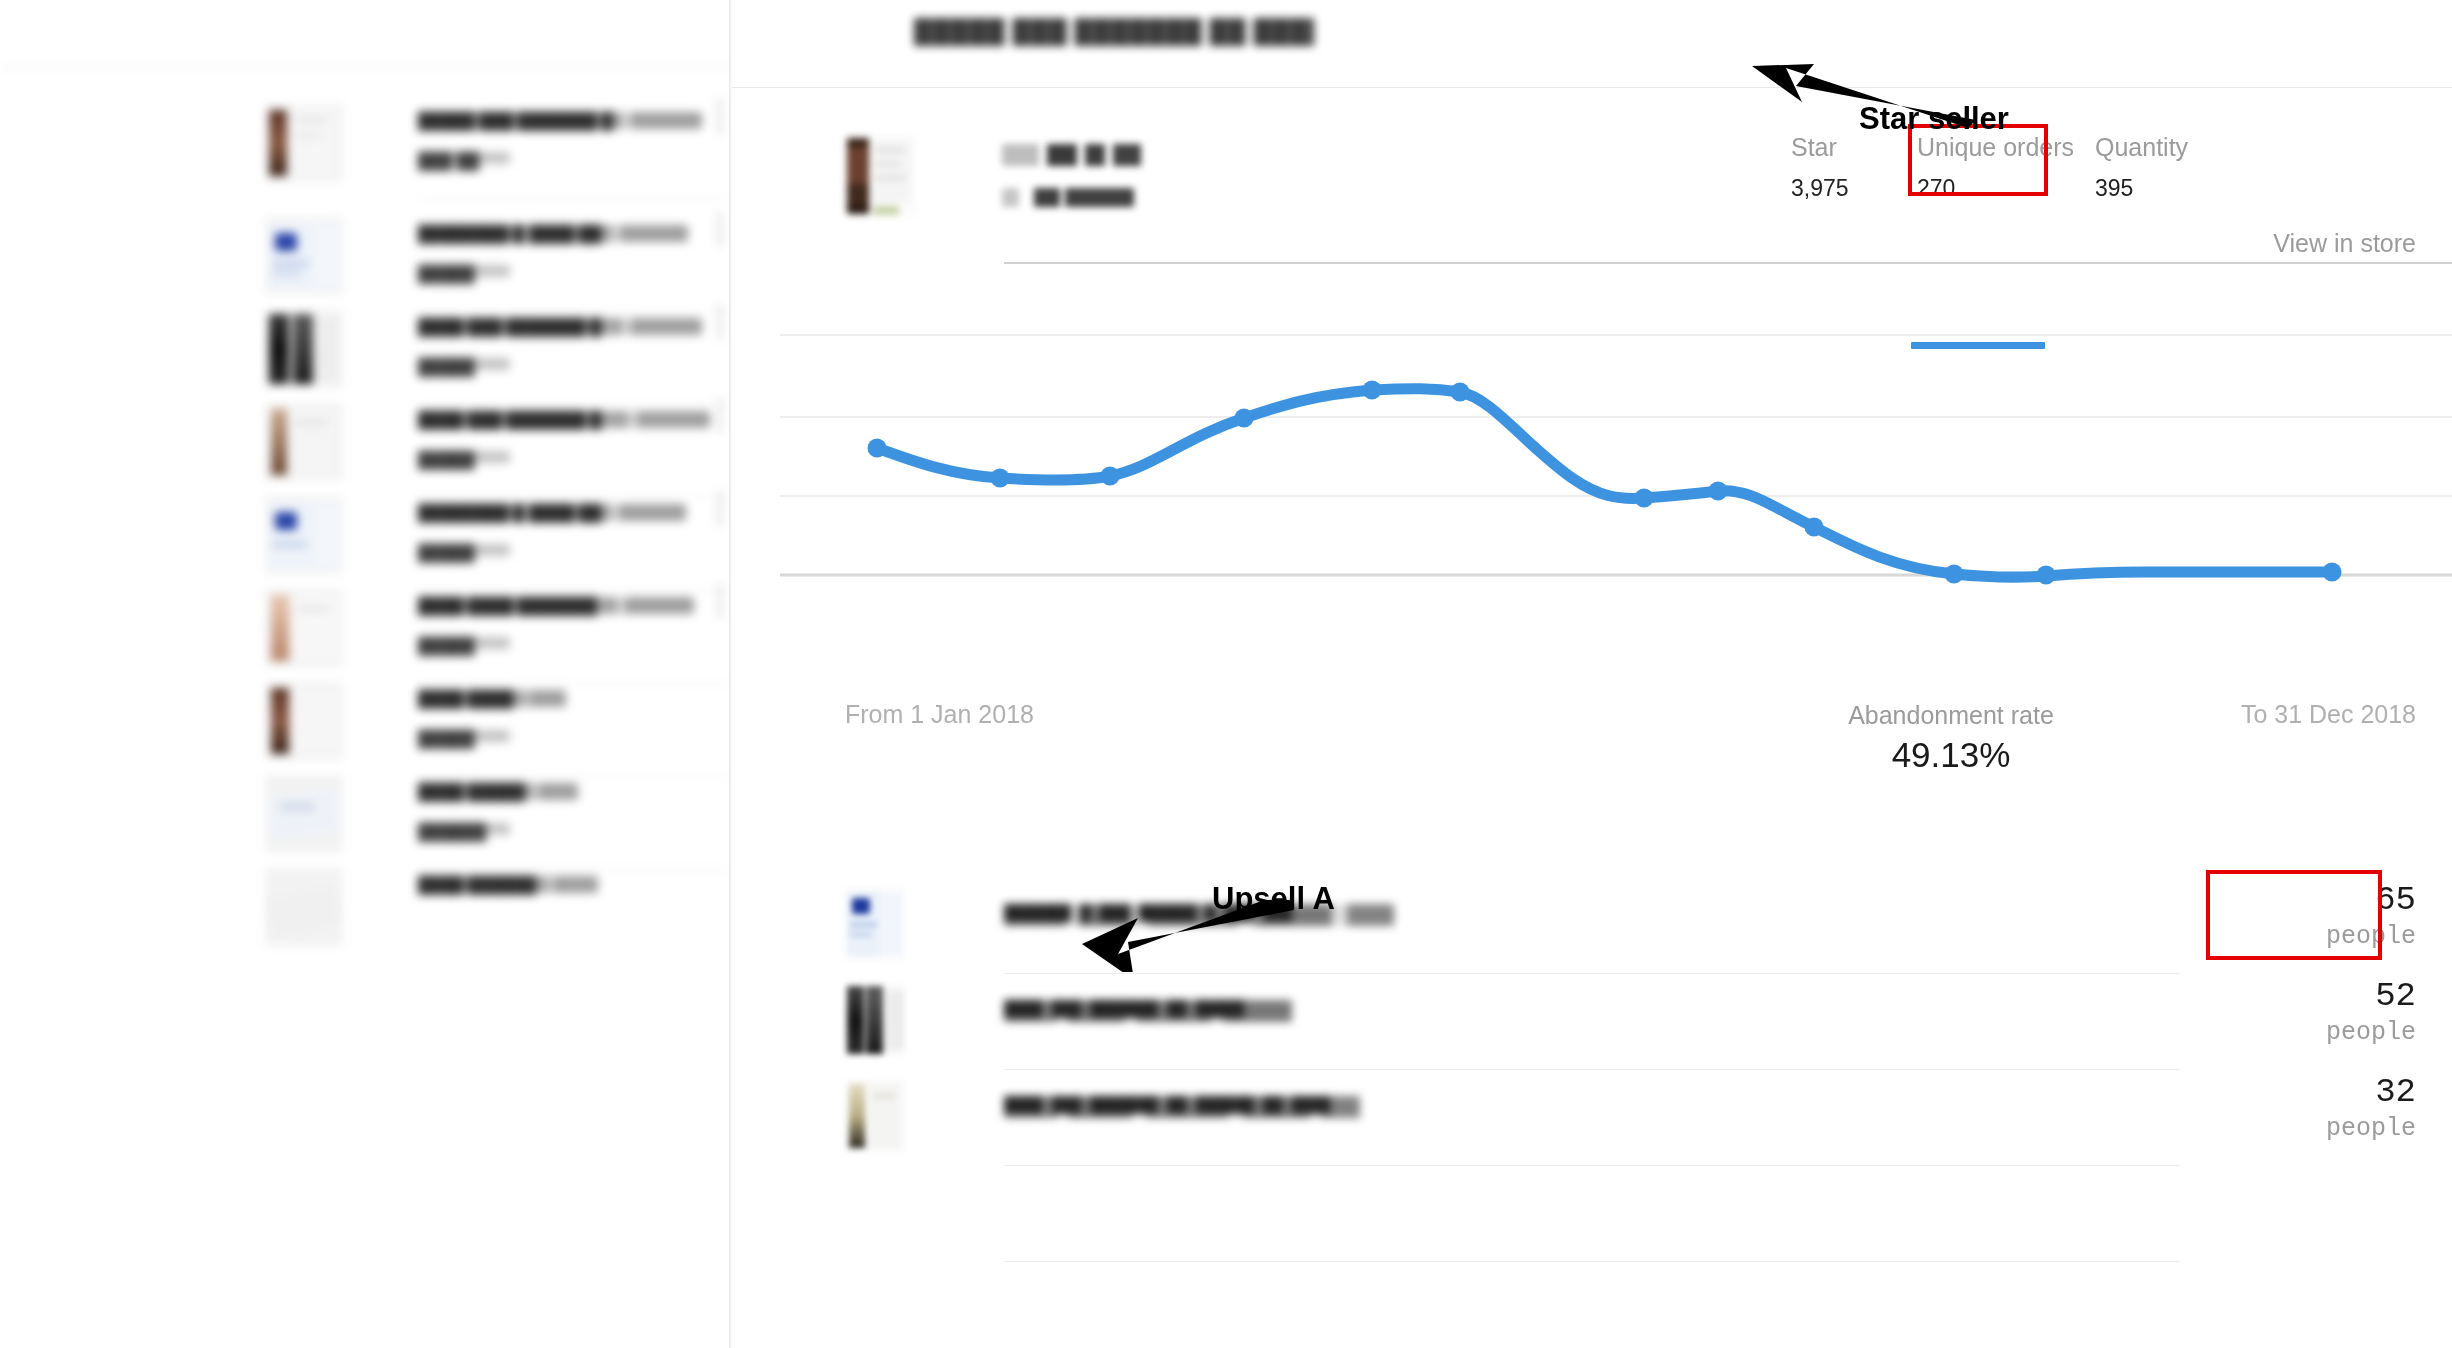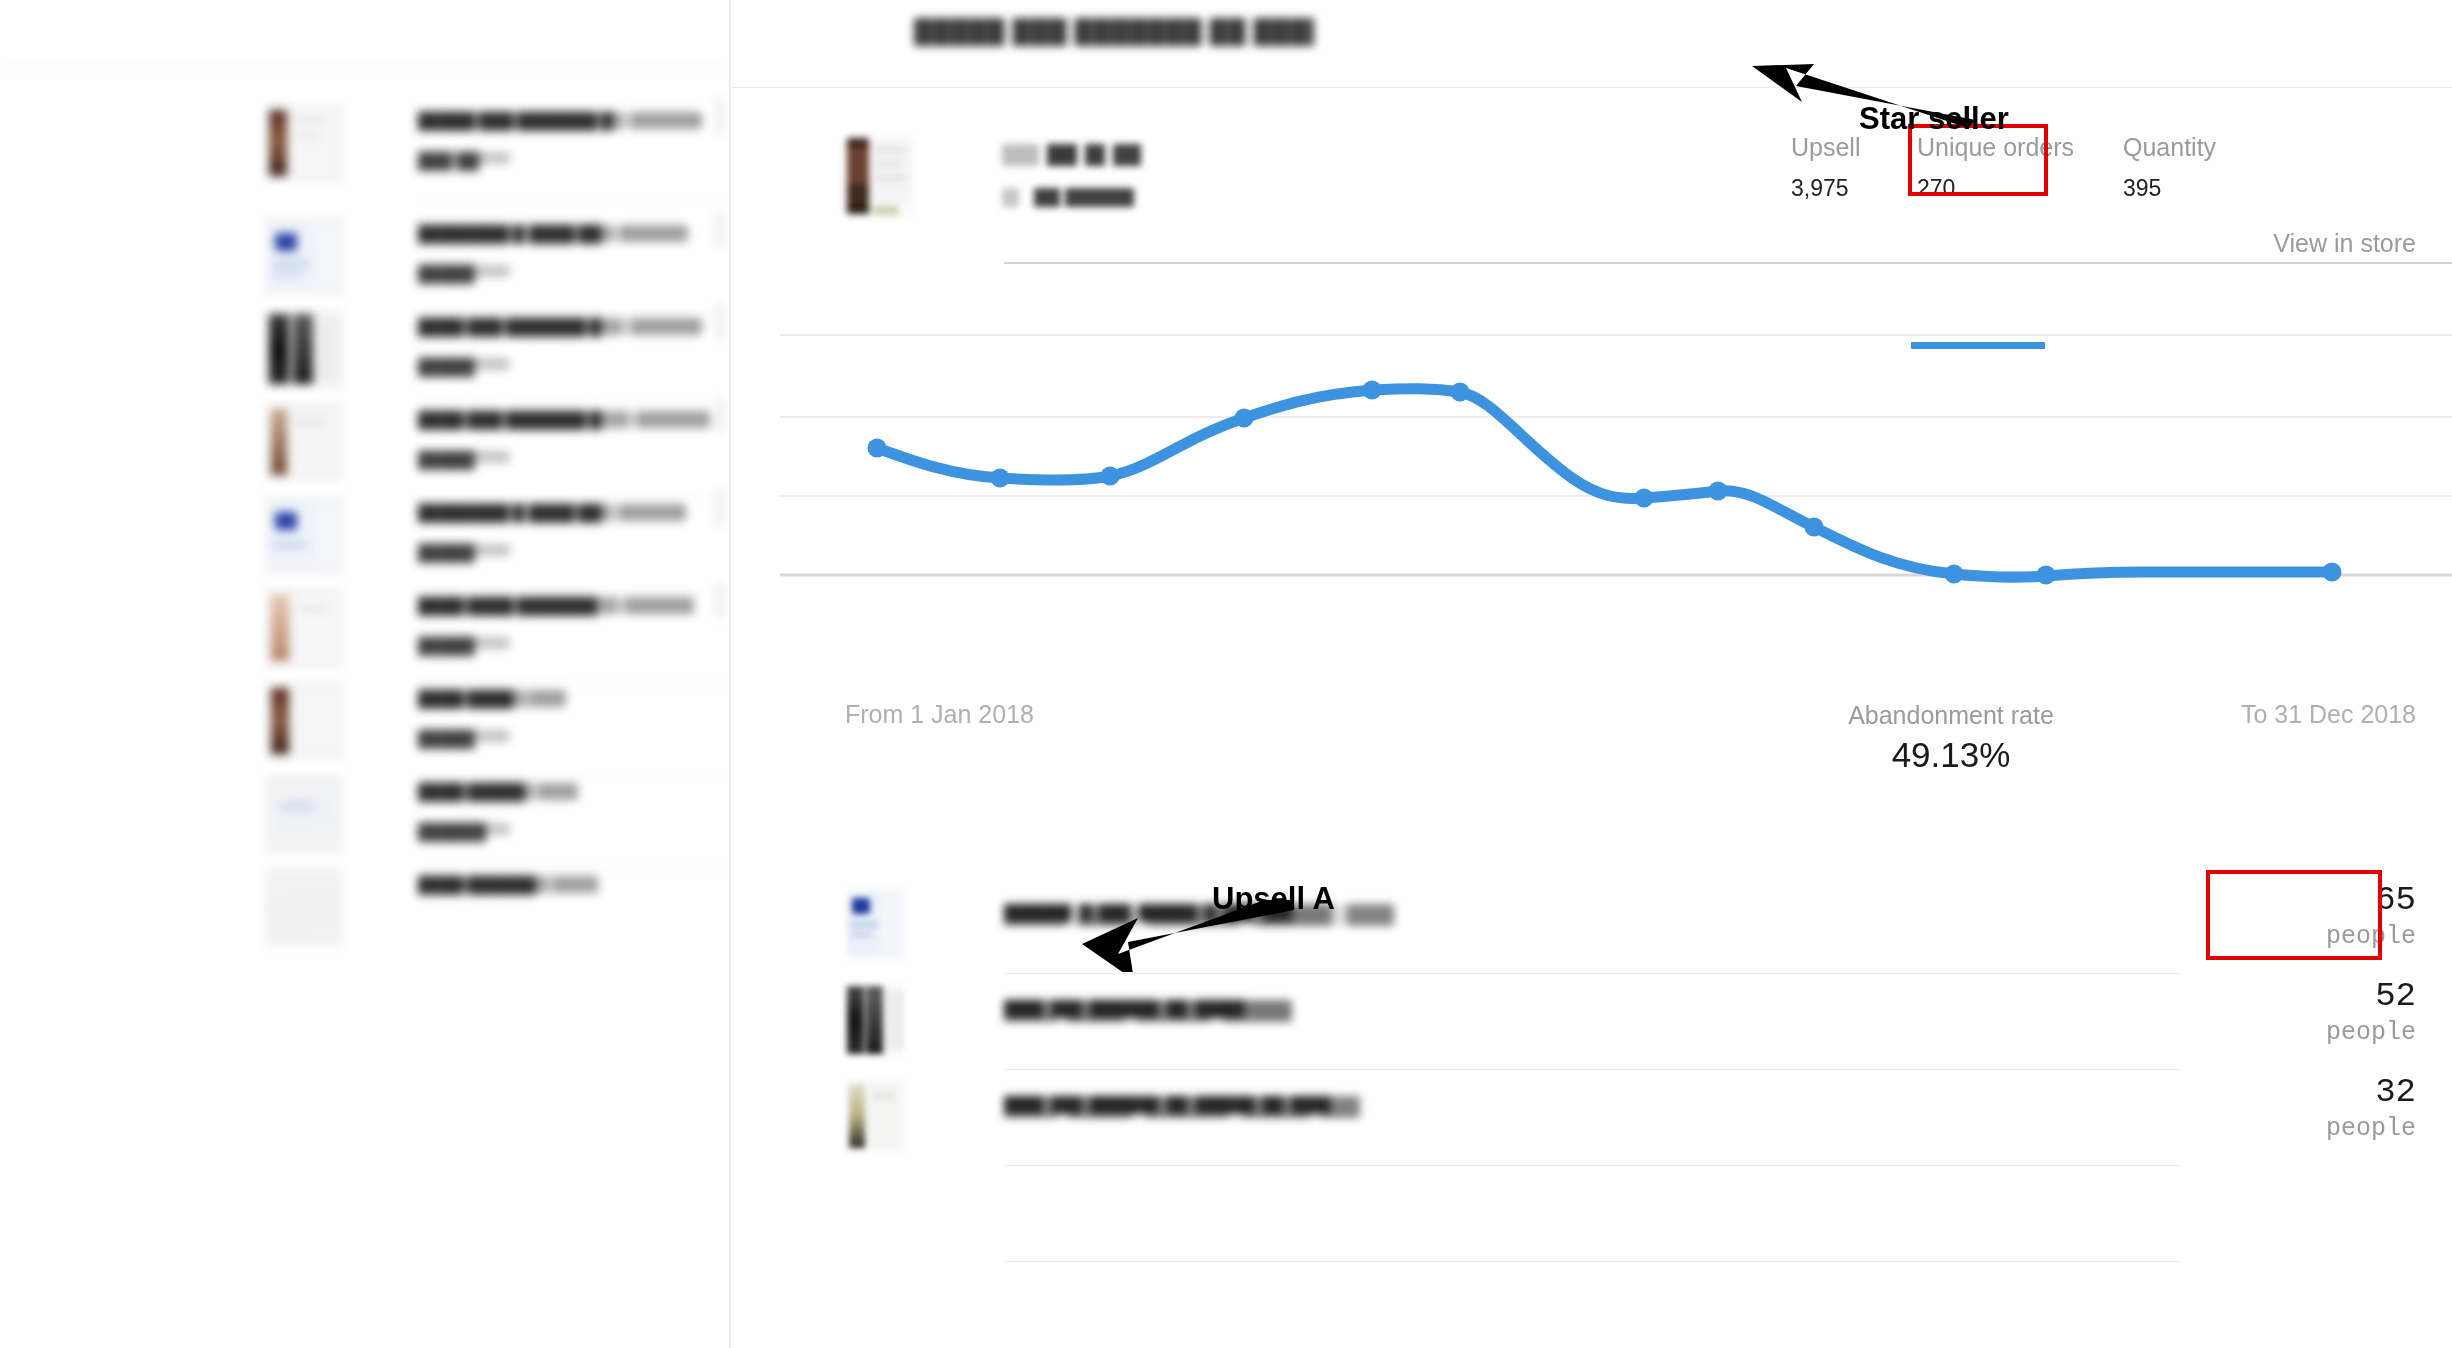--- a/index.html
+++ b/index.html
@@ -109,21 +109,21 @@
     position:absolute;top:44px;text-align:left;
   }
   .metric .m-label{
     color:#9b9b9b;font-size:25px;line-height:30px;white-space:nowrap;
   }
   .metric .m-value{
     color:#222;font-size:23px;line-height:44px;font-weight:400;margin-top:4px;white-space:nowrap;
   }
   .metric.m-views{left:1059px;}
   .metric.m-orders{left:1185px;}
-  .metric.m-qty{left:1391px;}
+  .metric.m-qty{left:1363px;}
 
   .metric-box{
     position:absolute;left:1176px;top:36px;width:140px;height:72px;
     border:4px solid #e50000;box-sizing:border-box;
   }
   .tab-underline{
     position:absolute;left:1179px;top:254px;width:134px;height:7px;background:#3d93e0;border-radius:1px;
   }
   .view-store{
     position:absolute;right:36px;top:140px;
@@ -328,21 +328,21 @@
         <span class="pt-l1"></span>
           <span class="pt-l2"></span>
           <span class="pt-l3"></span>
           <span class="pt-grn"></span>
       </div>
 
       <div class="prod-price"></div>
       <div class="prod-sku"></div>
 
       <div class="metric m-views">
-        <div class="m-label">Upsell</div>
+        <div class="m-label">Star</div>
         <div class="m-value">3,975</div>
       </div>
 
       <div class="metric m-orders">
         <div class="m-label">Unique orders</div>
         <div class="m-value">270</div>
       </div>
 
       <div class="metric m-qty">
         <div class="m-label">Quantity</div>

